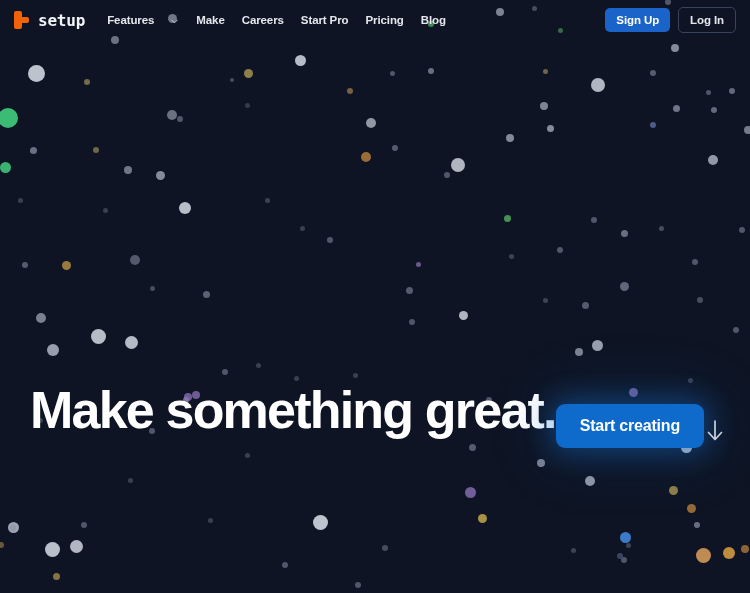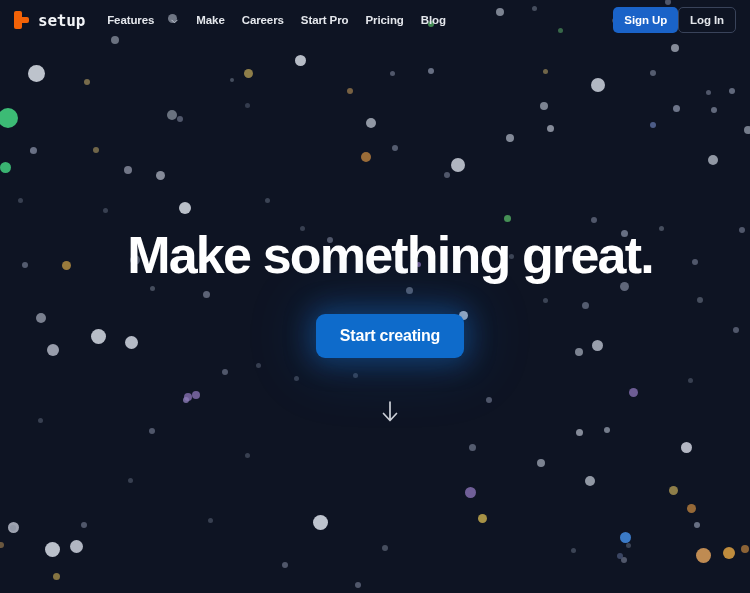--- a/index.html
+++ b/index.html
@@ -91,20 +91,22 @@
     width: 9px; height: 9px;
     display: inline-block;
     position: relative;
     top: 1px;
   }
   .chev svg { display: block; }
 
   .nav-right {
     margin-left: auto;
     display: flex;
+    align-items: center;
+    gap: 8px;
   }
   .btn-signup {
     background: #1A63C8;
     color: #fff;
     border: none;
     border-radius: 5px;
     font-size: 11.5px;
     font-weight: 700;
     padding: 6px 11px;
     cursor: pointer;
@@ -123,21 +125,21 @@
     font-family: inherit;
     letter-spacing: -0.1px;
   }
 
   
   .hero {
     position: absolute;
     inset: 0;
     z-index: 5;
     display: flex;
-    flex-direction: column;
+    flex-direction: row;
     align-items: center;
     justify-content: flex-start;
     padding-top: 228px;
     pointer-events: none;
     padding-left: 30px;
   }
   .hero > * { pointer-events: auto; }
 
   .headline {
     color: #FFFFFF;

